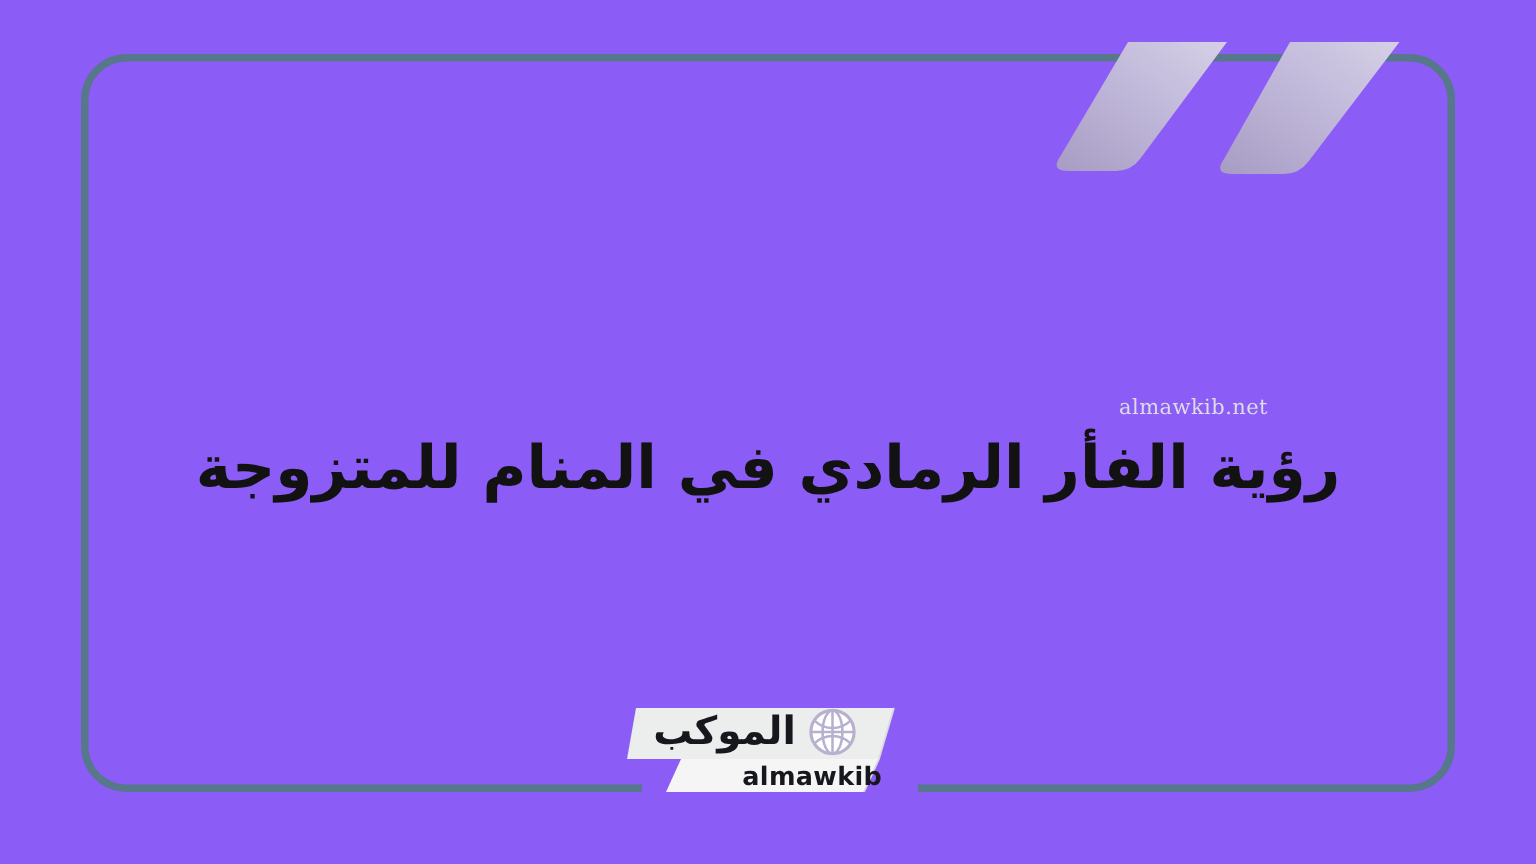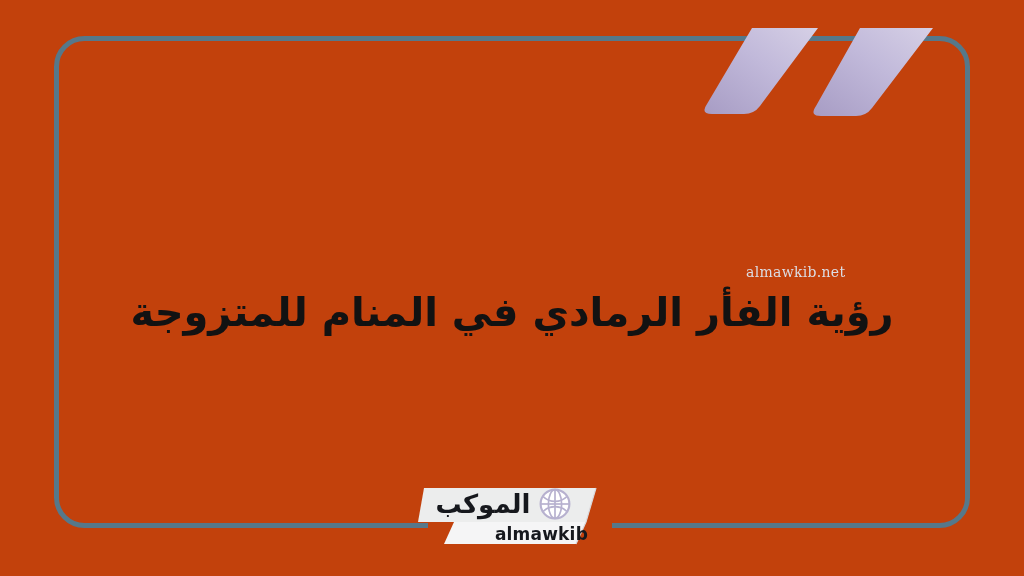--- a/index.html
+++ b/index.html
@@ -12,21 +12,21 @@
     height: 576px;
     background: #ffffff;
     font-family: "DejaVu Sans", "Liberation Sans", sans-serif;
     overflow: hidden;
   }
 
   #card {
     position: relative;
     width: 1024px;
     height: 576px;
-    background: #c2410c;
+    background: #8b5cf6;
     overflow: hidden;
   }
 
   
   .frame-svg {
     position: absolute;
     left: 0;
     top: 0;
     width: 1024px;
     height: 576px;
@@ -78,21 +78,20 @@
     white-space: nowrap;
   }
 
   
   #logo-lockup {
     position: absolute;
     left: 418px;
     top: 468px;
     width: 200px;
     height: 62px;
-    margin-top: 16px;
   }
   #logo-banner-svg {
     position: absolute;
     left: 0;
     top: 0;
     width: 200px;
     height: 62px;
   }
   #logo-row {
     position: absolute;

